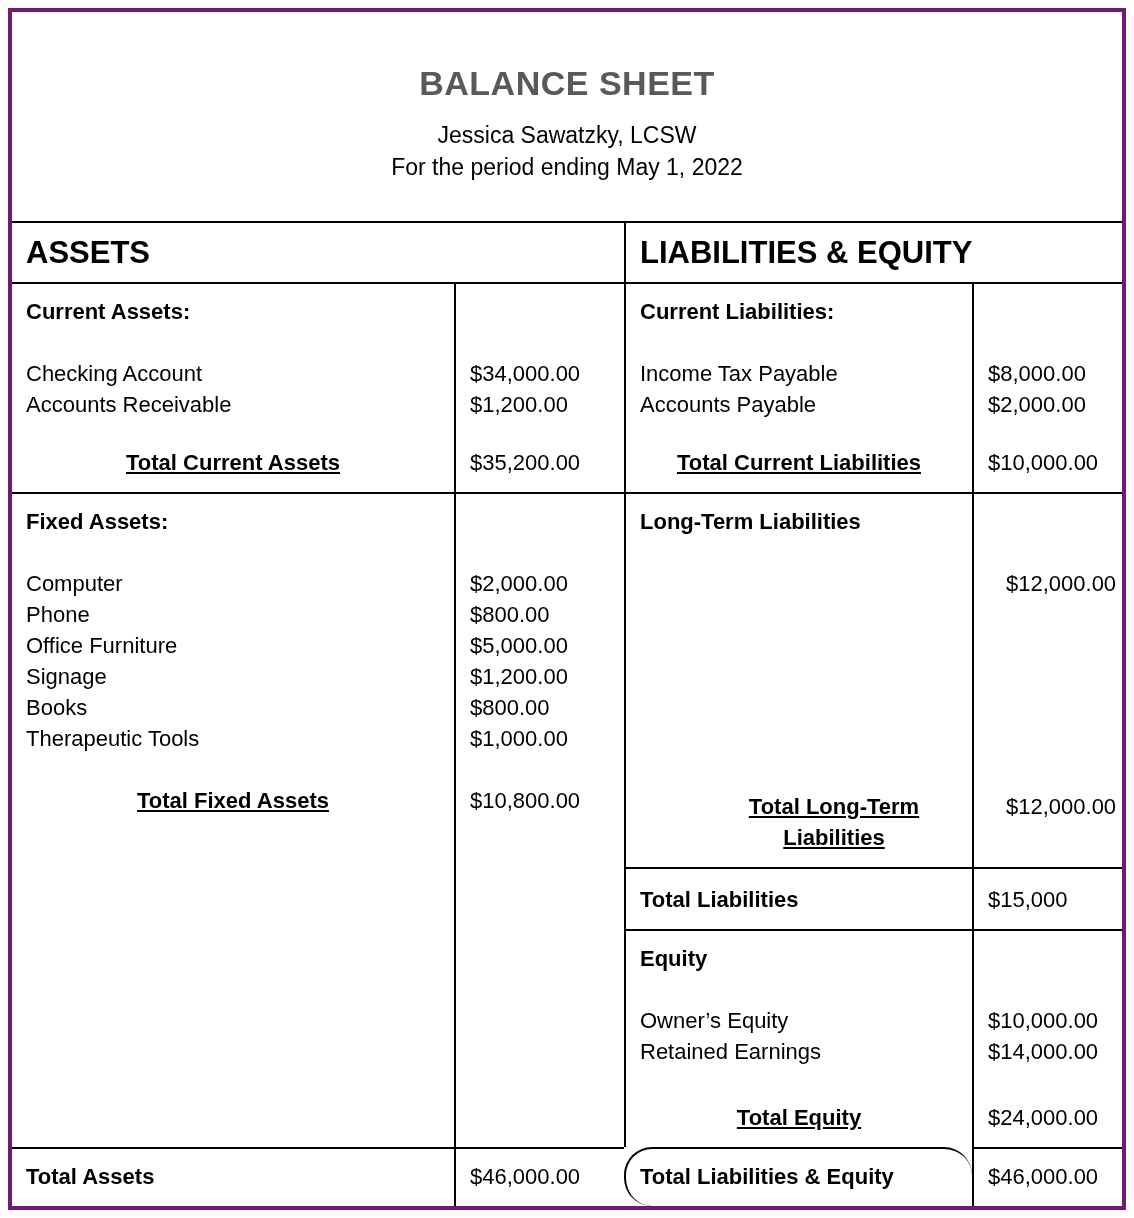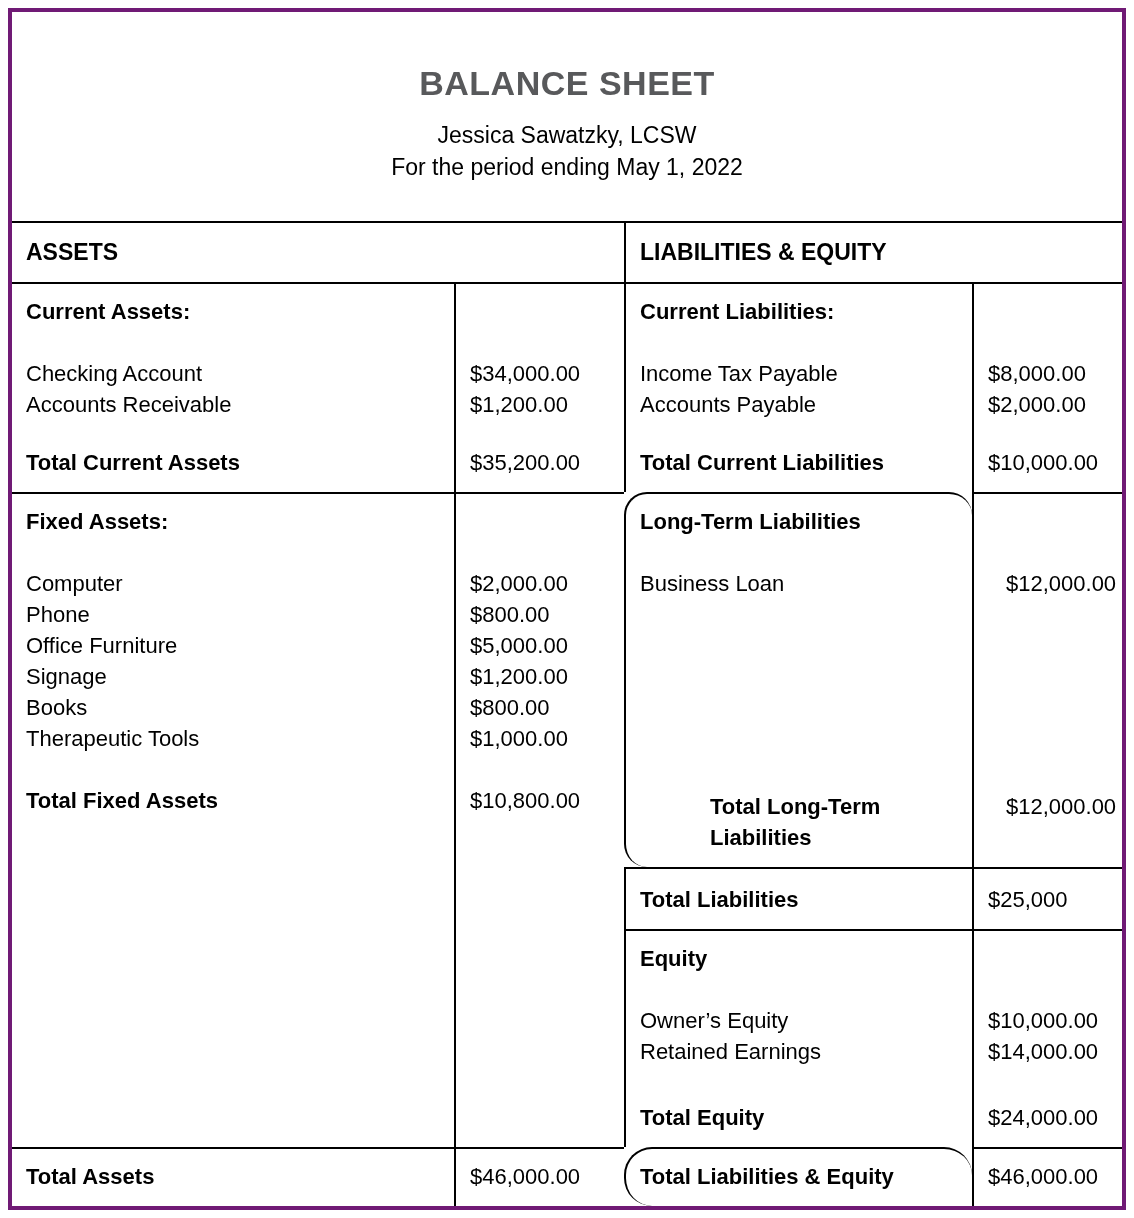--- a/index.html
+++ b/index.html
@@ -42,21 +42,21 @@
   .col-headers {
     display: grid;
     grid-template-columns: 612px 1fr;
     height: 62px;
     border-top: 2px solid #000000;
   }
   .col-header-cell {
     display: flex;
     align-items: center;
     padding-left: 14px;
-    font-size: 23px;
+    font-size: 31px;
     font-weight: bold;
   }
   .col-header-cell.right { border-left: 2px solid #000000; }
 
   
   .body-grid {
     flex: 1;
     display: grid;
     grid-template-columns: 442px 170px 348px 1fr;
     grid-template-rows: 208px 375px 62px 218px 1fr;
@@ -72,23 +72,24 @@
   }
   .bl { border-left: 2px solid #000000; }
   .bt { border-top: 2px solid #000000; }
 
   .line { min-height: 31px; white-space: nowrap; }
   .blank { min-height: 31px; }
   .sec-heading { font-weight: bold; min-height: 31px; white-space: nowrap; }
 
   .total-label {
     font-weight: bold;
-    text-align: left;
+    text-align: center;
     padding-right: 2px;
     white-space: nowrap;
+    text-decoration: underline;
   }
   .anchor-bottom { margin-top: auto; }
   .total-wrap {
     white-space: normal;
     max-width: 250px;
     margin-left: auto;
   }
   .amount-raised { margin-bottom: 31px; }
 
   .single-total {
@@ -101,21 +102,21 @@
 
   
   .a-cur-label { grid-column: 1; grid-row: 1; }
   .a-cur-amt   { grid-column: 2; grid-row: 1; }
   .l-cur-label { grid-column: 3; grid-row: 1; }
   .l-cur-amt   { grid-column: 4; grid-row: 1; }
 
   .a-fix-label { grid-column: 1; grid-row: 2 / span 3; }
   .a-fix-amt   { grid-column: 2; grid-row: 2 / span 3; }
 
-  .l-lt-label  { grid-column: 3; grid-row: 2; border-radius: 23px; }
+  .l-lt-label  { grid-column: 3; grid-row: 2; }
   .l-lt-amt    { grid-column: 4; grid-row: 2; padding-left: 32px; }
 
   .l-totl-label { grid-column: 3; grid-row: 3; }
   .l-totl-amt   { grid-column: 4; grid-row: 3; }
 
   .l-eq-label  { grid-column: 3; grid-row: 4; }
   .l-eq-amt    { grid-column: 4; grid-row: 4; }
 
   .a-tot-label { grid-column: 1; grid-row: 5; }
   .a-tot-amt   { grid-column: 2; grid-row: 5; }
@@ -196,36 +197,35 @@
       <div class="line">$1,200.00</div>
       <div class="line">$800.00</div>
       <div class="line">$1,000.00</div>
       <div class="blank"></div>
       <div class="line">$10,800.00</div>
     </div>
 
     <div class="cell l-lt-label bl bt">
       <div class="sec-heading">Long-Term Liabilities</div>
       <div class="blank"></div>
-      <div class="line">Business Loan</div>
       <div class="total-label total-wrap anchor-bottom">Total Long-Term Liabilities</div>
     </div>
 
     <div class="cell l-lt-amt bl bt">
       <div class="blank"></div>
       <div class="blank"></div>
       <div class="line">$12,000.00</div>
       <div class="line anchor-bottom amount-raised">$12,000.00</div>
     </div>
 
     <div class="cell l-totl-label bl bt single-total">
       <div class="line">Total Liabilities</div>
     </div>
     <div class="cell l-totl-amt bl bt single-total">
-      <div class="line amt">$25,000</div>
+      <div class="line amt">$15,000</div>
     </div>
 
     <div class="cell l-eq-label bl bt">
       <div class="sec-heading">Equity</div>
       <div class="blank"></div>
       <div class="line">Owner’s Equity</div>
       <div class="line">Retained Earnings</div>
       <div class="total-label anchor-bottom">Total Equity</div>
     </div>
 

